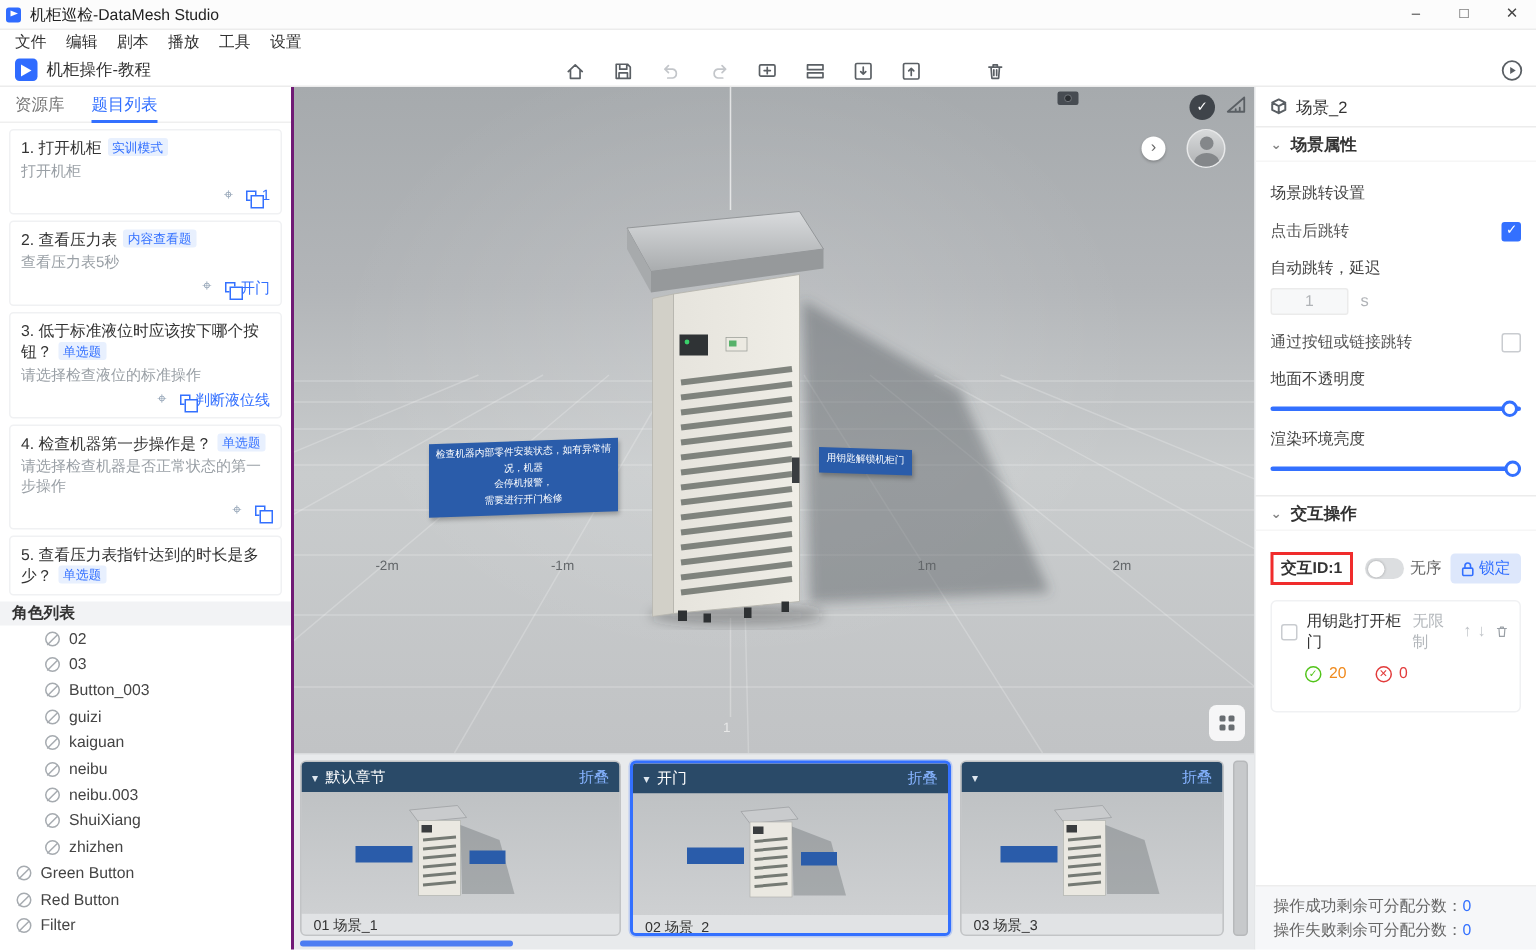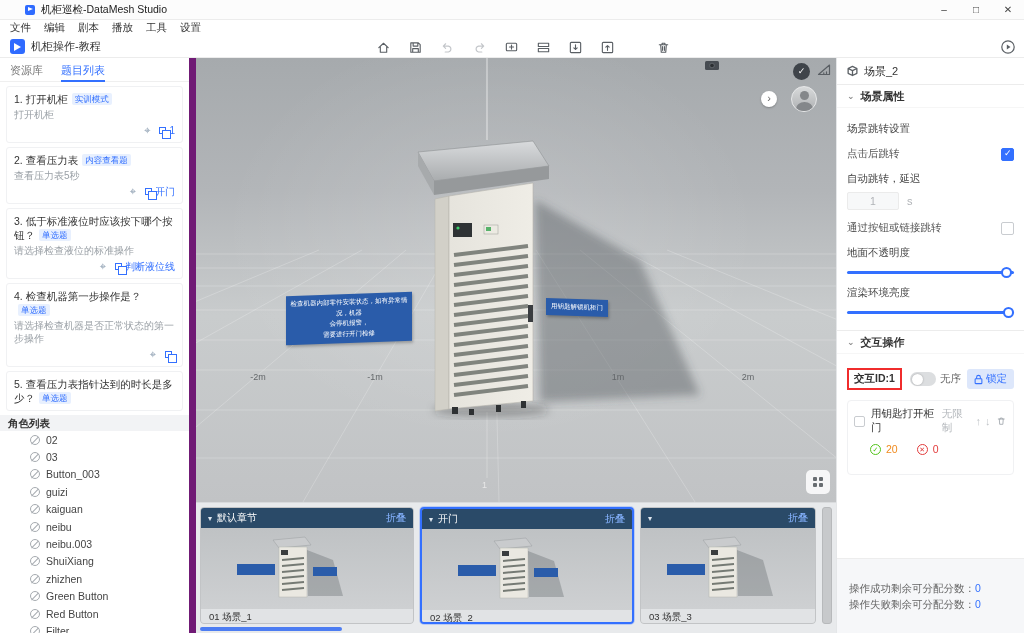--- a/index.html
+++ b/index.html
@@ -1,20 +1,20 @@
 <!DOCTYPE html>
 <html><head>
 <meta charset="utf-8">
 <style>
 *{margin:0;padding:0;box-sizing:border-box;font-family:"Liberation Sans","DejaVu Sans",sans-serif;}
 html,body{width:1024px;height:633px;overflow:hidden;background:#fff;font-size:11px;color:#333;}
 .abs{position:absolute;}
 
 
-.titlebar{position:absolute;top:0;left:0;width:1024px;height:20px;background:#fcfcfc;border-bottom:1px solid #ececec;display:flex;align-items:center;padding-left:25px;gap:6px;}
+.titlebar{position:absolute;top:0;left:0;width:1024px;height:20px;background:#fcfcfc;border-bottom:1px solid #ececec;display:flex;align-items:center;padding-left:4px;gap:6px;}
 .tb-logo{width:10px;height:10px;background:#2f6bff;border-radius:2px;position:relative;flex:none;}
 .tb-logo::after{content:"";position:absolute;left:2.5px;top:2.5px;border-left:5px solid #fff;border-top:2.5px solid transparent;border-bottom:2.5px solid transparent;}
 .tb-title{font-size:10.5px;color:#222;}
 .win-controls{margin-left:auto;display:flex;height:20px;}
 .win-controls span{width:32px;text-align:center;line-height:20px;font-size:10px;color:#444;}
 
 
 .menubar{position:absolute;top:20px;left:0;width:1024px;height:16px;background:#fff;display:flex;gap:13px;padding-left:10px;align-items:center;}
 .menubar span{font-size:10.5px;color:#333;}
 
@@ -24,38 +24,38 @@
 .tb-app{width:15px;height:15px;background:#2f6bff;border-radius:3px;position:relative;}
 .tb-app::after{content:"";position:absolute;left:4px;top:3.5px;border-left:7px solid #fff;border-top:4px solid transparent;border-bottom:4px solid transparent;}
 .tb-center{position:absolute;left:376px;top:0;height:22px;display:flex;align-items:center;gap:17px;}
 .tb-center svg{display:block;}
 .ic{stroke:#5a5f64;fill:none;stroke-width:1.2;stroke-linecap:round;stroke-linejoin:round;}
 .ic-dis{stroke:#c3c6ca;}
 .tb-trash{margin-left:24px;}
 .tb-right{position:absolute;right:8px;top:3px;}
 
 
-.sidebar{position:absolute;left:0;top:58px;width:196px;height:575px;background:#fff;border-right:7px solid #701a75;overflow:hidden;}
+.sidebar{position:absolute;left:0;top:58px;width:196px;height:575px;background:#fff;border-right:2px solid #701a75;overflow:hidden;}
 .tabs{height:24px;display:flex;gap:18px;padding-left:10px;border-bottom:1px solid #efefef;align-items:center;}
 .tab{font-size:11px;color:#777;height:24px;line-height:24px;position:relative;}
 .tab.active{color:#3370ff;}
 .tab.active::after{content:"";position:absolute;left:0;right:0;bottom:0;height:2px;background:#3370ff;}
 .q-card{margin:4px 6px;padding:5px 7px;border:1px solid #f0f1f3;border-radius:3px;background:#fff;}
 .q-title{font-size:10.5px;color:#333;line-height:14px;}
 .q-badge{display:inline-block;font-size:8.5px;color:#3370ff;background:#e8f0fe;border-radius:2px;padding:0 3px;line-height:12px;margin-left:4px;vertical-align:1px;}
 .q-desc{font-size:10px;color:#9aa0a6;line-height:13px;margin-top:2px;}
 .q-foot{display:flex;justify-content:flex-end;align-items:center;gap:9px;margin-top:3px;height:13px;}
 .ic-target{color:#8fa0b3;font-size:11px;line-height:11px;}
 .q-link{display:flex;align-items:center;gap:3px;color:#3370ff;font-size:10px;}
 .ic-copy{width:7px;height:7px;border:1px solid currentColor;position:relative;display:inline-block;}
 .ic-copy::after{content:"";position:absolute;left:2px;top:2px;width:7px;height:7px;border:1px solid currentColor;background:#fff;}
 .role-header{height:16px;background:#f2f3f5;font-weight:bold;font-size:10.5px;line-height:16px;padding-left:8px;color:#333;margin-top:2px;}
 .role-row{height:17.4px;display:flex;align-items:center;gap:6px;font-size:10.5px;color:#444;}
 .role-row.g1{padding-left:30px;}
-.role-row.g2{padding-left:30px;align-items:center;}
+.role-row.g2{padding-left:11px;align-items:center;}
 .r-ico{width:10px;height:10px;border:1px solid #a6abb0;border-radius:50%;position:relative;flex:none;}
 .r-ico::after{content:"";position:absolute;left:-1px;top:4px;width:10px;height:1px;background:#a6abb0;transform:rotate(-45deg);}
 
 
 .viewport{position:absolute;left:196px;top:58px;width:640px;height:444px;overflow:hidden;background:linear-gradient(180deg,#a6aaad 0%,#b2b5b8 30%,#c9cccd 58%,#c1c3c5 100%);}
 .viewport::before{content:"";position:absolute;inset:0;background:radial-gradient(ellipse at 46% 40%,rgba(255,255,255,.16),transparent 55%);}
 .scene-svg{position:absolute;left:0;top:0;}
 .grid-label{position:absolute;font-size:9px;color:#63676a;transform:translateX(-50%);}
 .axis-value{position:absolute;left:286px;top:422px;font-size:9px;color:#e8e8e8;}
 .annot{position:absolute;background:#2a5caa;color:#fff;font-size:6.5px;line-height:1.65;text-align:center;padding:3px 4px;white-space:pre-line;box-shadow:1px 2px 3px rgba(0,0,0,.25);}
@@ -109,21 +109,21 @@
 .op-item{border:1px solid #f0f1f3;border-radius:4px;padding:6px 6px 7px;margin:2px 0;}
 .op-row{display:flex;align-items:center;gap:6px;font-size:10.5px;}
 .op-name{color:#333;}
 .op-limit{color:#b3b7bb;}
 .op-arrows{margin-left:auto;color:#c0c4c8;font-size:11px;display:flex;gap:4px;}
 .op-counts{display:flex;align-items:center;gap:5px;margin:8px 0 12px 16px;font-size:10.5px;}
 .cnt-ok{width:11px;height:11px;border-radius:50%;border:1.2px solid #52c41a;color:#52c41a;font-size:7px;line-height:9px;text-align:center;}
 .cnt-no{width:11px;height:11px;border-radius:50%;border:1.2px solid #e23b3b;color:#e23b3b;font-size:7px;line-height:9px;text-align:center;margin-left:14px;}
 .v-ok{color:#f08a1d;}
 .v-no{color:#e23b3b;}
-.insp-footer{position:absolute;left:0;bottom:0;width:100%;background:#f6f7f9;border-top:1px solid #ededed;padding:21px 12px;font-size:10.5px;color:#666;line-height:16px;}
+.insp-footer{position:absolute;left:0;bottom:0;width:100%;background:#f6f7f9;border-top:1px solid #ededed;padding:5px 12px;font-size:10.5px;color:#666;line-height:16px;}
 .blue{color:#3370ff;}
 </style>
 </head>
 <body>
 
 <div class="titlebar">
   <span class="tb-logo"></span>
   <span class="tb-title">机柜巡检-DataMesh Studio</span>
   <div class="win-controls">
     <span>–</span>

